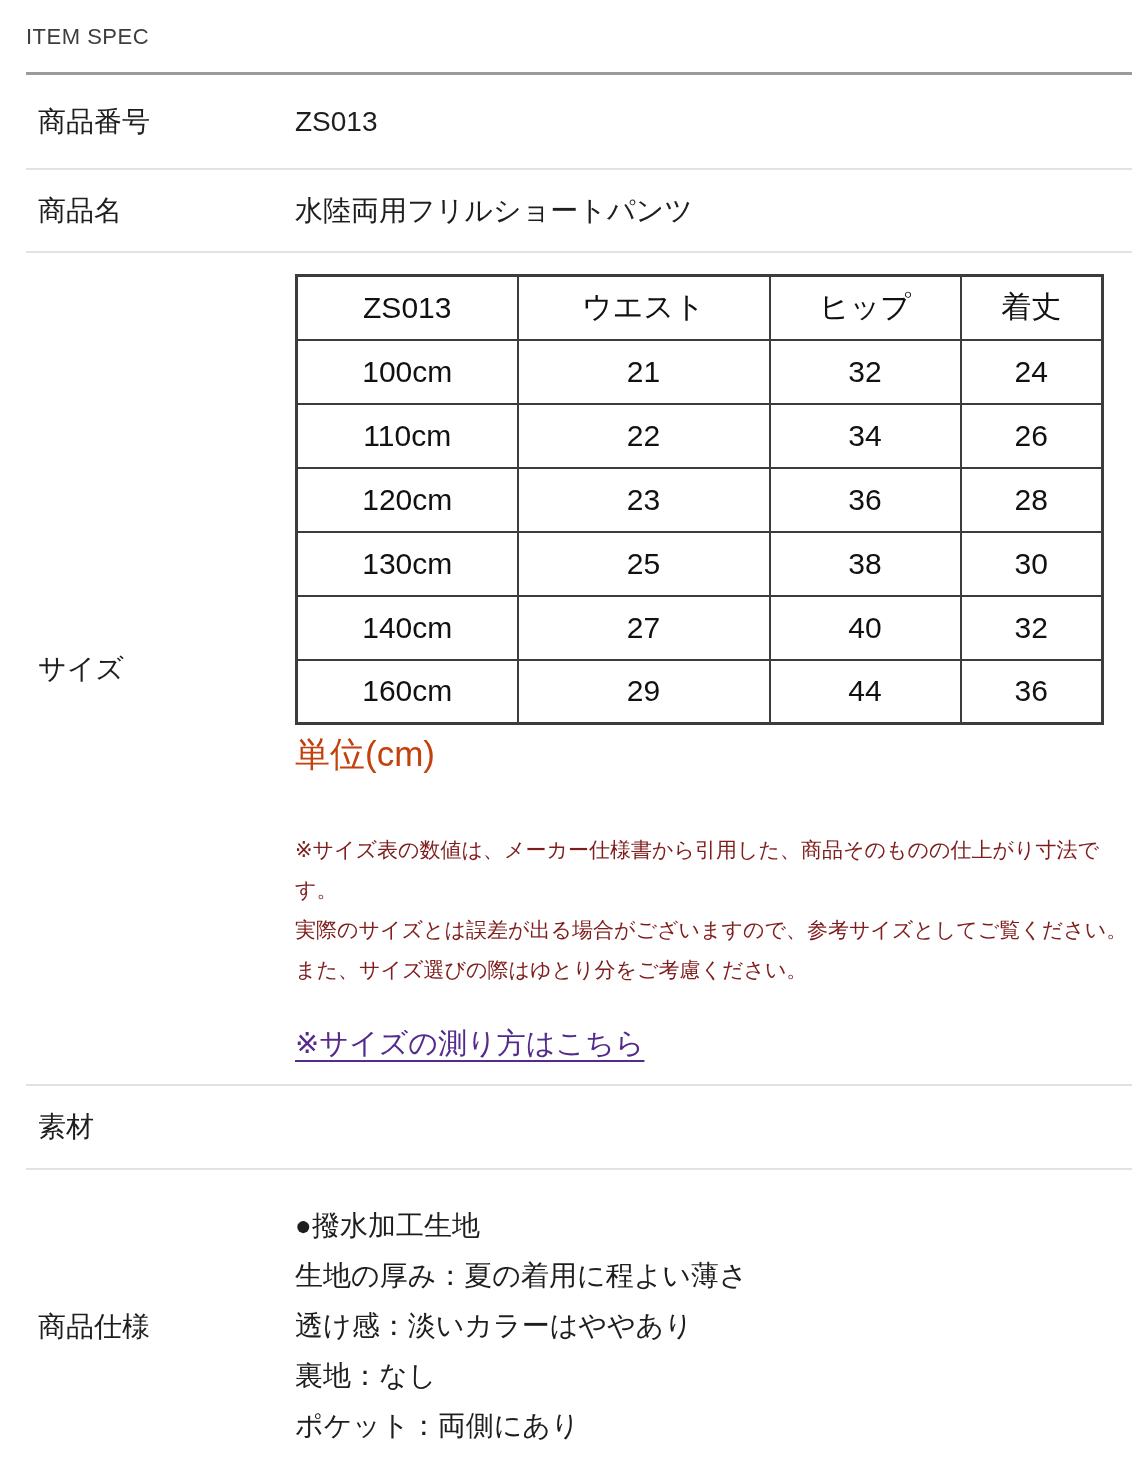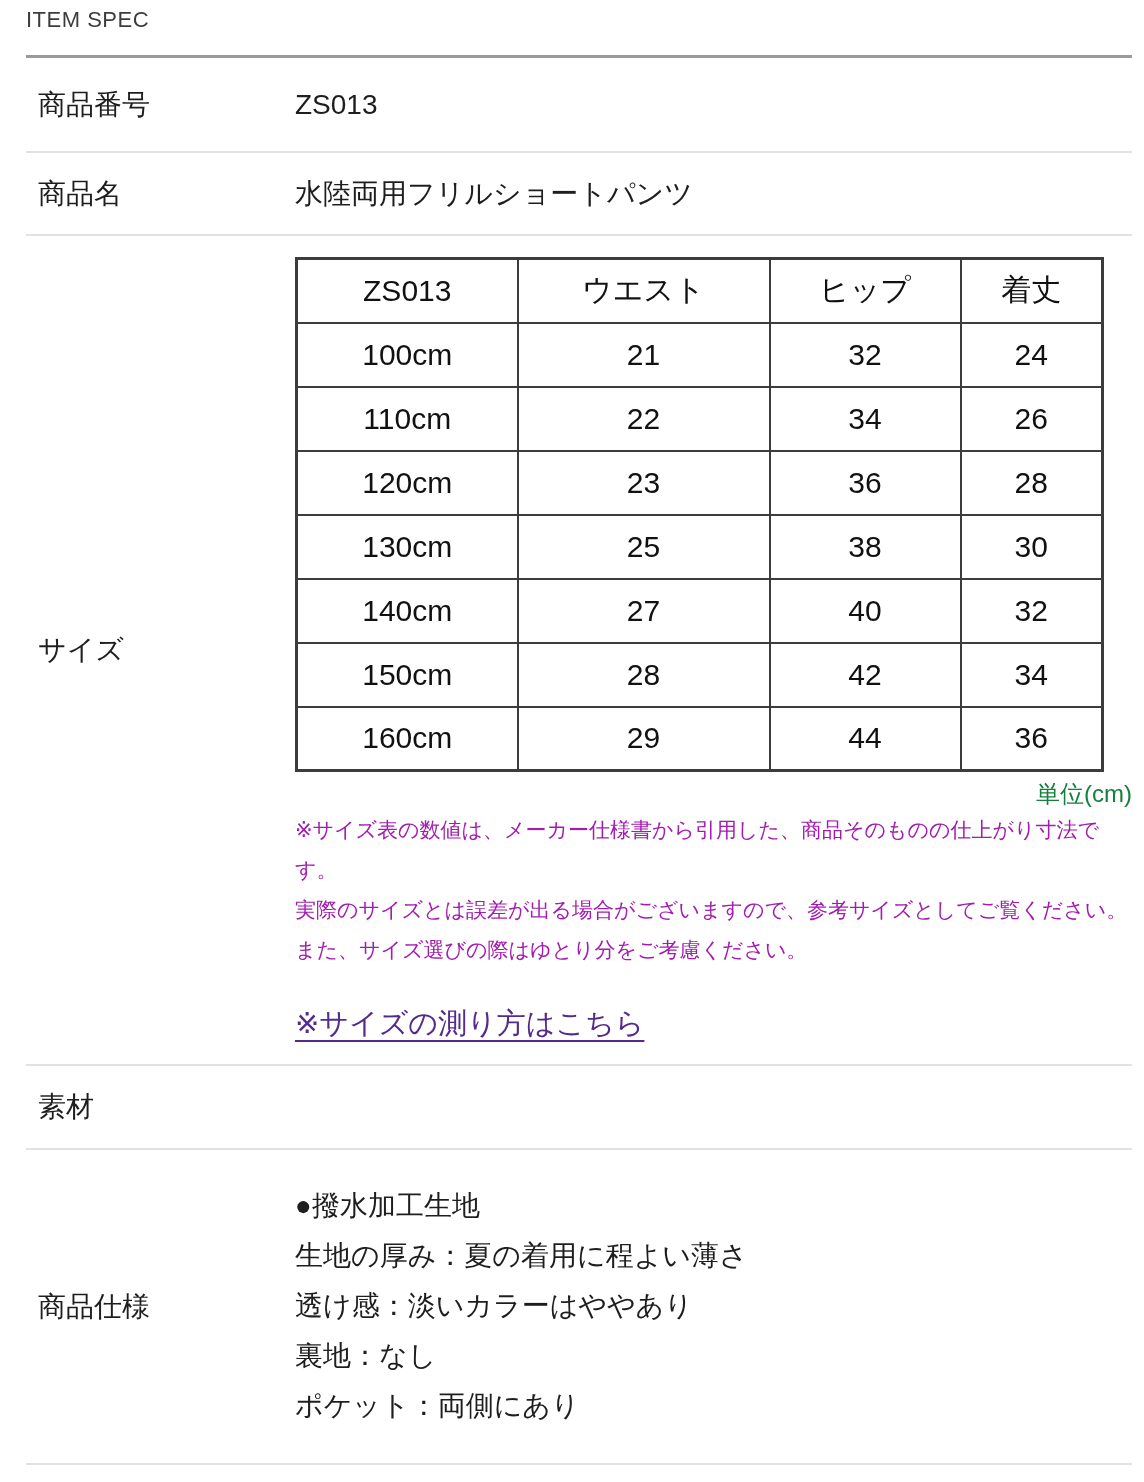--- a/index.html
+++ b/index.html
@@ -11,21 +11,21 @@
     overflow: hidden;
     font-family: "Liberation Sans", "DejaVu Sans", sans-serif;
     color: #1e1e1e;
     -webkit-font-smoothing: antialiased;
   }
   .container {
     margin-left: 26px;
     margin-right: 12px;
   }
   .section-title {
-    padding-top: 7px;
+    padding-top: 24px;
     font-size: 22px;
     letter-spacing: 0.5px;
     color: #3d3d3d;
   }
   .divider-strong {
     border-bottom: 3px solid #9b9b9b;
     margin-top: 22px;
   }
   .spec-row {
     display: grid;
@@ -66,28 +66,28 @@
     color: #111111;
     padding: 0;
   }
   table.size-table { border: 3px solid #3c3c3c; }
   .col-size  { width: 221px; }
   .col-waist { width: 252px; }
   .col-hip   { width: 191px; }
   .col-len   { width: 142px; }
   .unit-note {
     margin-top: 6px;
-    font-size: 24px;
-    color: #15803d;
-    text-align: right;
+    font-size: 35px;
+    color: #c2410c;
   }
   .disclaimer {
+    margin-top: 52px;
     font-size: 21px;
     line-height: 40px;
-    color: #a21caf;
+    color: #7f1d1d;
   }
   .size-link-wrap {
     margin-top: 34px;
   }
   .size-link {
     font-size: 29px;
     color: #542b8c;
     text-decoration-thickness: 2px;
     text-underline-offset: 7px;
   }
@@ -157,26 +157,20 @@
             <td>130cm</td>
             <td>25</td>
             <td>38</td>
             <td>30</td>
           </tr>
           <tr>
             <td>140cm</td>
             <td>27</td>
             <td>40</td>
             <td>32</td>
-          </tr>
-          <tr>
-            <td>150cm</td>
-            <td>28</td>
-            <td>42</td>
-            <td>34</td>
           </tr>
           <tr>
             <td>160cm</td>
             <td>29</td>
             <td>44</td>
             <td>36</td>
           </tr>
         </tbody>
       </table>
 

